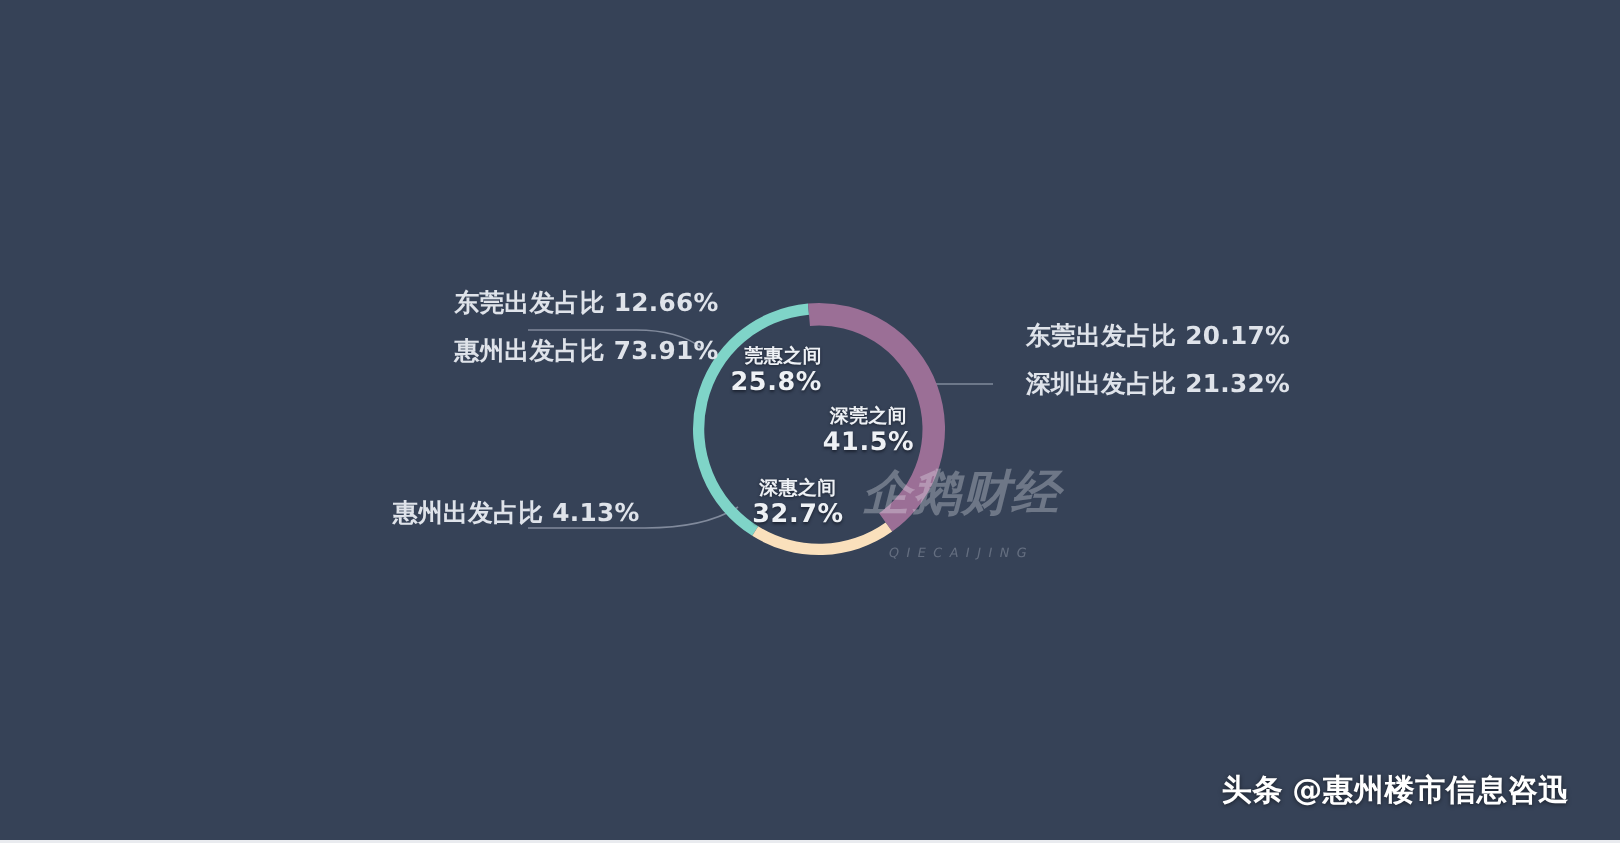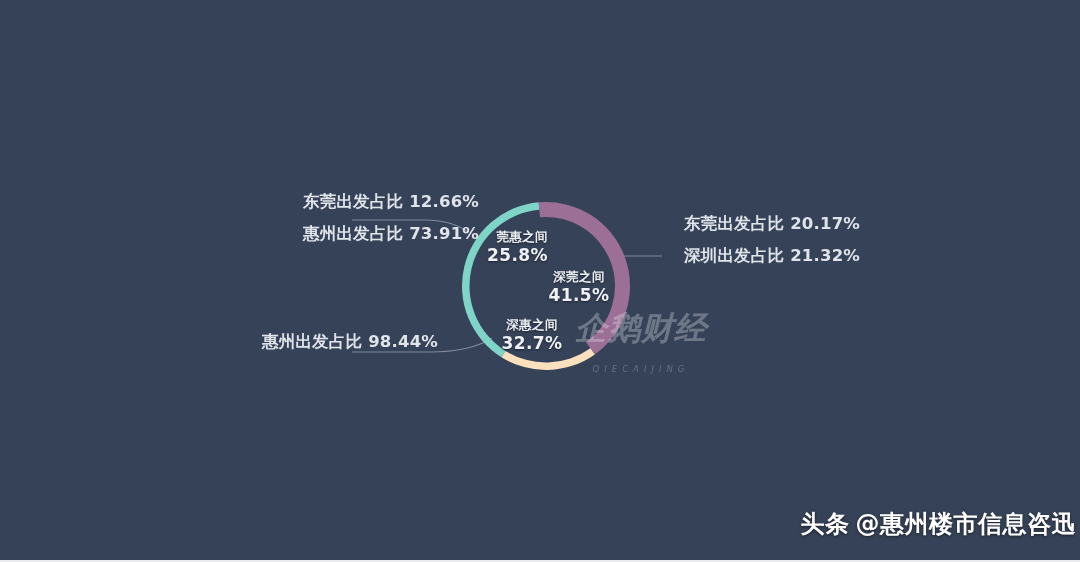--- a/index.html
+++ b/index.html
@@ -91,22 +91,22 @@
     display:block;
     margin-top:20px;
     font-size:8.5px;
     letter-spacing:5px;
     color:#cfd4de;
   }
 
   
   #wm-bottom {
     position:absolute;
-    right:4px; bottom:22px;
-    font-size:24px;
+    right:34px; bottom:22px;
+    font-size:20px;
     font-weight:700;
     color:#ffffff;
     letter-spacing:.5px;
     white-space:nowrap;
     text-shadow:0 1px 3px rgba(0,0,0,.55);
   }
   #wm-bottom .tt { font-weight:800; margin-right:6px; }
 
   #bottom-edge {
     position:absolute;
@@ -150,21 +150,21 @@
     <span>深惠之间</span>
     <span class="pct">32.7%</span>
   </div>
 
   <div class="callout" id="callout-topleft">
     <span class="row">东莞出发占比 12.66%</span>
     <span class="row">惠州出发占比 73.91%</span>
   </div>
 
   <div class="callout" id="callout-bottomleft">
-    <span class="row">惠州出发占比 98.44%</span>
+    <span class="row">惠州出发占比 4.13%</span>
   </div>
 
   <div class="callout" id="callout-right">
     <span class="row">东莞出发占比 20.17%</span>
     <span class="row">深圳出发占比 21.32%</span>
   </div>
 
   <div id="wm-center">
     <span class="wm-main">企鹅财经</span>
     <span class="wm-sub">QIECAIJING</span>

